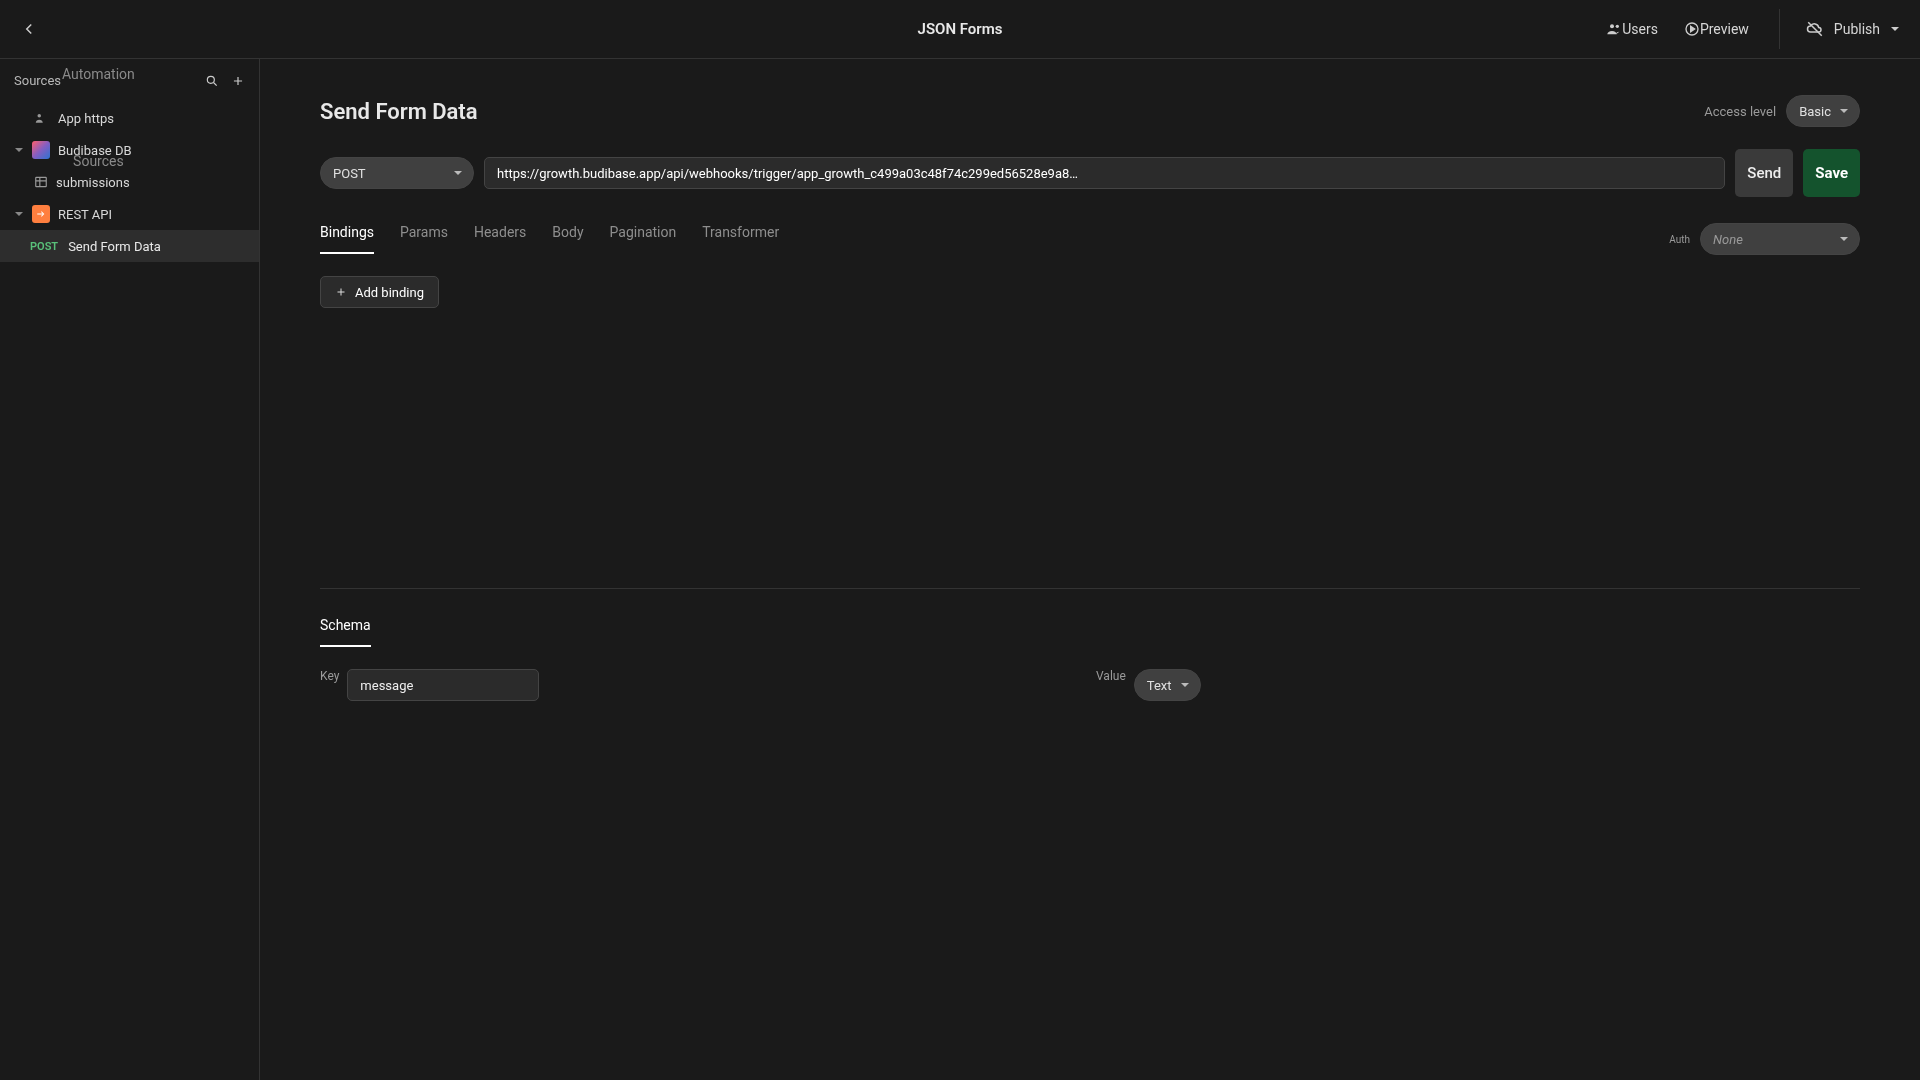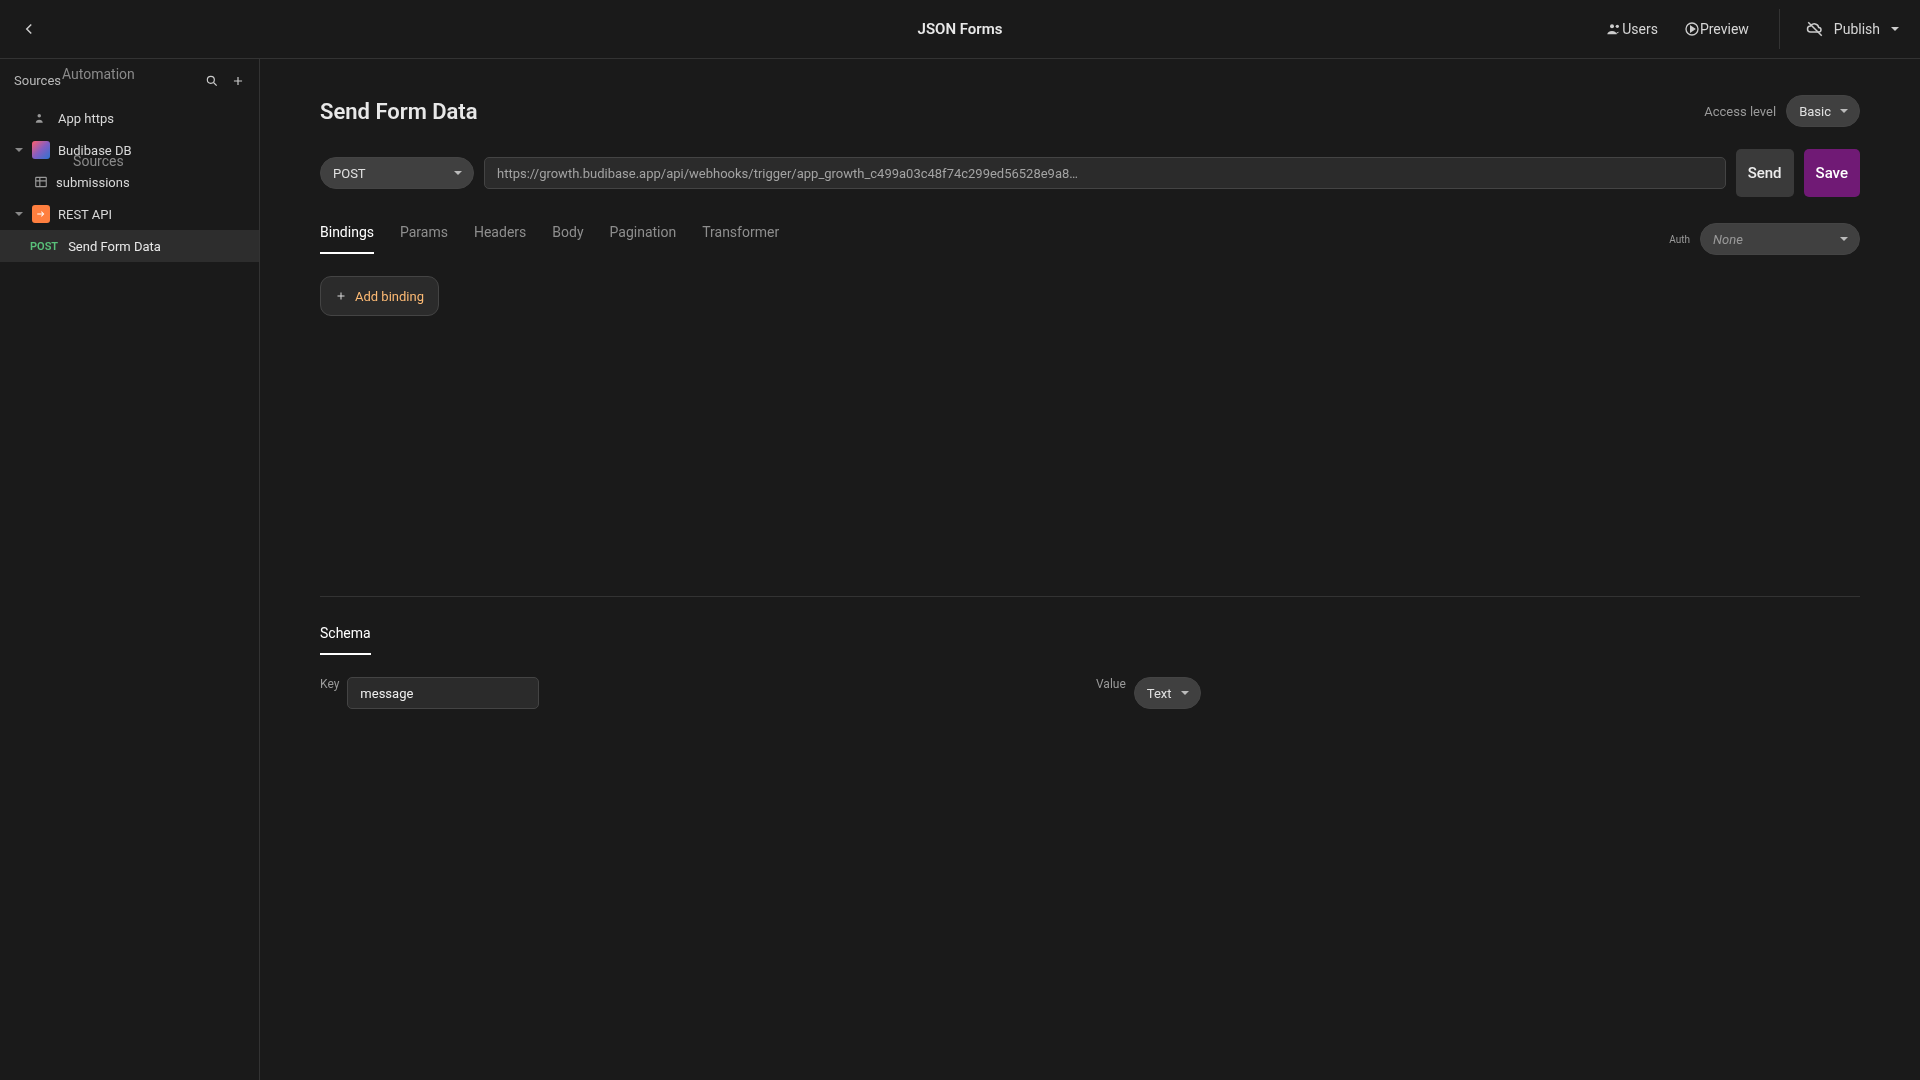--- a/index.html
+++ b/index.html
@@ -42,35 +42,35 @@
   .content { flex:1; padding:36px 60px 0 60px; overflow:auto; }
   .row { display:flex; align-items:center; }
   .title-row { justify-content:space-between; margin-bottom:22px; }
   .page-title { font-size:22px; font-weight:600; }
   .access-label { font-size:13px; color:#9a9a9a; margin-right:10px; }
   .select { background:#404040; border:1px solid #444; border-radius:16px; height:32px; padding:0 28px 0 12px; font-size:13px; color:#e0e0e0; display:inline-flex; align-items:center; position:relative; cursor:pointer; }
   .select .caret { position:absolute; right:10px; }
 
   .req-row { gap:10px; margin-bottom:26px; }
   .method-select { width:154px; height:32px; }
-  .url-input { flex:1; height:32px; background:#2b2b2b; border:1px solid #444; border-radius:5px; padding:0 12px; font-size:13px; color:#a3a3a3; overflow:hidden; white-space:nowrap; text-overflow:ellipsis; display:flex; align-items:center; }
+  .url-input { flex:1; height:32px; background:#2b2b2b; border:1px solid #444; border-radius:5px; padding:0 12px; font-size:13px; color:#ffffff; overflow:hidden; white-space:nowrap; text-overflow:ellipsis; display:flex; align-items:center; }
   .btn { height:48px; border:none; border-radius:5px; padding:0 12px; font-size:15px; cursor:pointer; font-weight:500; }
   .btn-dark { background:#3a3a3a; color:#eee; }
-  .btn-primary { background:#701a75; color:#fff; }
+  .btn-primary { background:#14532d; color:#fff;font-weight:bold; }
 
   .subtabs-row { justify-content:space-between; align-items:center; margin-bottom:20px; border-bottom:1px solid transparent; }
   .subtabs { display:flex; gap:26px; }
   .subtab { font-size:14px; color:#8e8e8e; padding-bottom:14px; cursor:pointer; position:relative; }
   .subtab.active { color:#fff; }
   .subtab.active::after { content:""; position:absolute; left:0; right:0; bottom:0; height:2px; background:#fff; }
   .auth-wrap { display:flex; align-items:center; gap:10px; }
   .auth-label { font-size:10px; color:#9a9a9a; }
   .auth-select { width:160px; font-style:italic; color:#9a9a9a; }
 
-  .add-btn { display:inline-flex; align-items:center; gap:8px; height:40px; background:#2b2b2b; border:1px solid #444; border-radius:11px; padding:0 14px; font-size:13px; color:#fdba74; cursor:pointer; }
+  .add-btn { display:inline-flex; align-items:center; gap:8px; height:32px; background:#2b2b2b; border:1px solid #444; border-radius:5px; padding:0 14px; font-size:13px; color:#ffffff; cursor:pointer; }
 
   .spacer { height:280px; }
   .hr { height:1px; background:#333; margin-bottom:28px; }
 
   .schema-tabs { display:flex; gap:26px; margin-bottom:22px; }
   .schema-tab { font-size:14px; color:#fff; padding-bottom:14px; position:relative; cursor:pointer; }
   .schema-tab.active::after { content:""; position:absolute; left:0; right:0; bottom:0; height:2px; background:#fff; }
   .schema-cols { display:flex; gap:12px; }
   .col { flex:1; display:flex; flex-direction:row; gap:8px; }
   .col-label { font-size:12px; color:#9a9a9a; }

